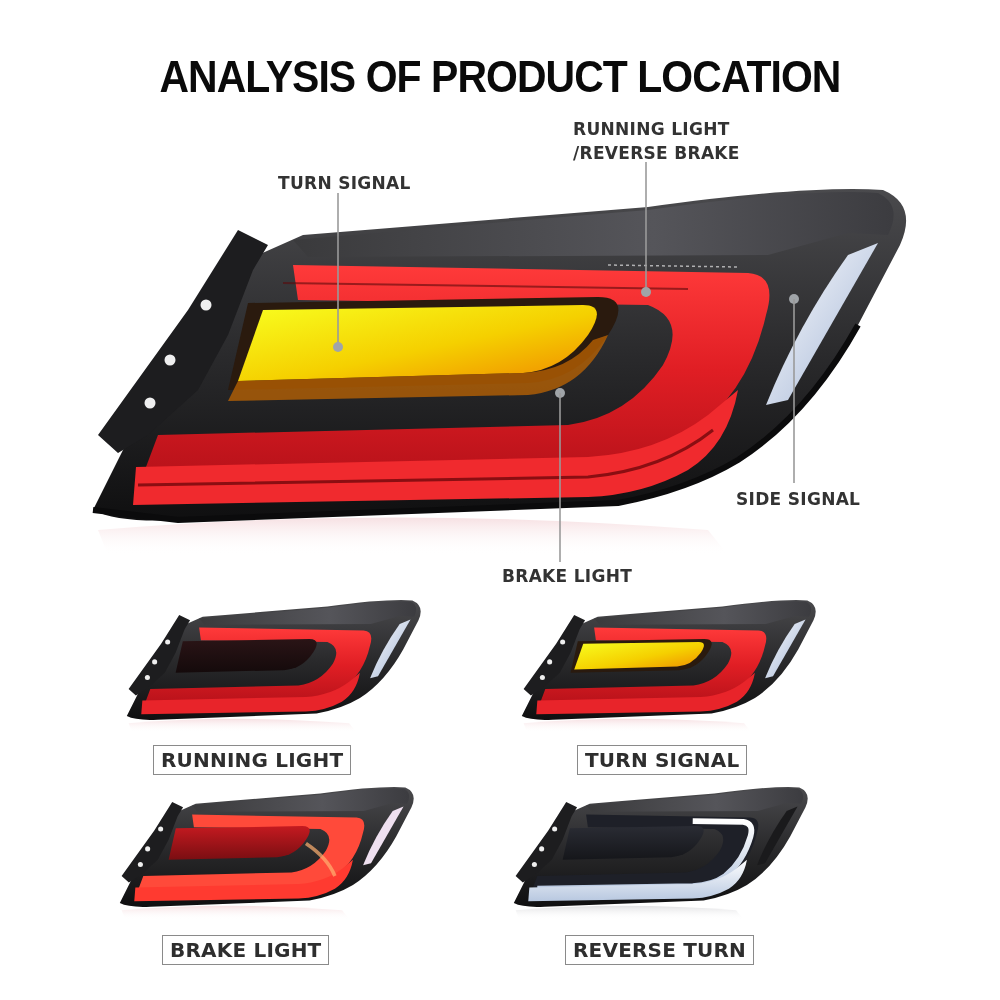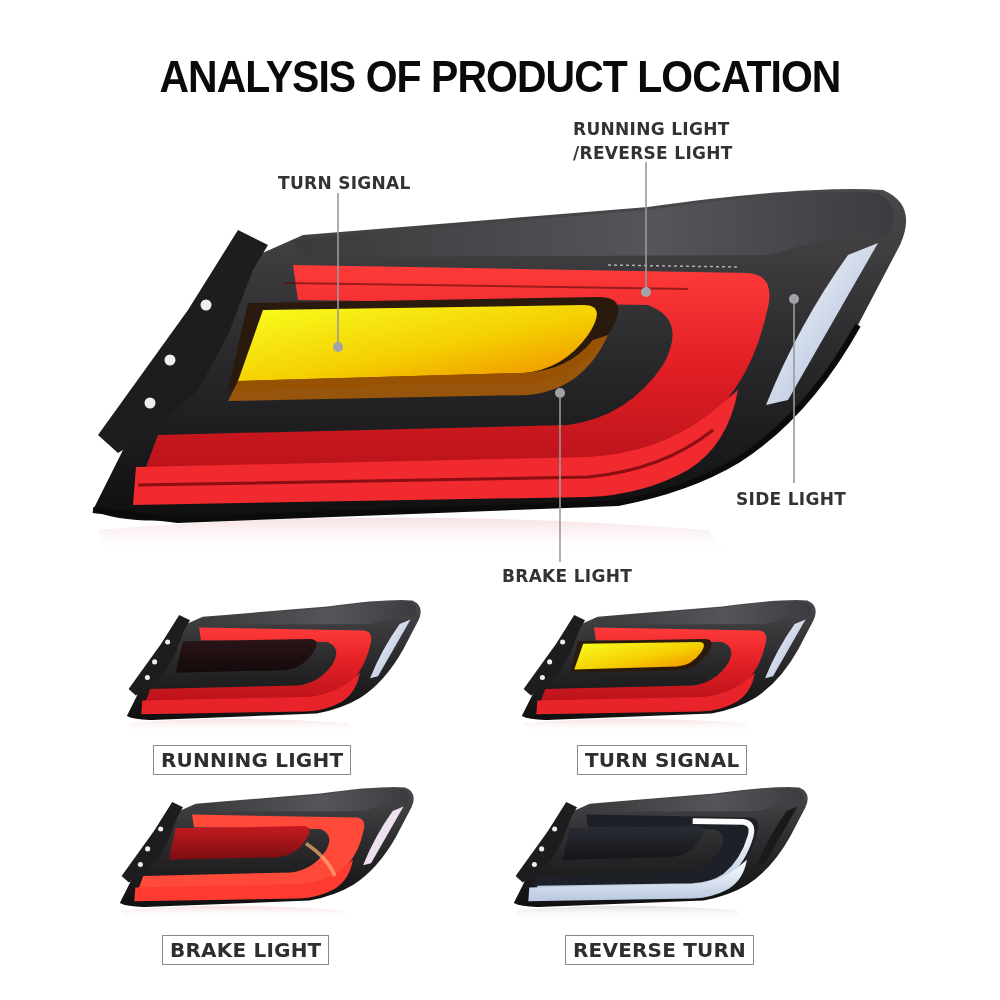--- a/index.html
+++ b/index.html
@@ -116,32 +116,32 @@
   </svg>
 
   <div class="callout" style="left:278px; top:171px;">TURN SIGNAL</div>
   <svg width="12" height="160" style="left:332px; top:193px;">
     <line x1="6" y1="0" x2="6" y2="154" stroke="#9a9a9a" stroke-width="1.6"></line>
     <circle cx="6" cy="154" r="5" fill="#a0a4a8"></circle>
   </svg>
 
   <div class="callout" style="left:573px; top:117px;">
     <div>RUNNING LIGHT</div>
-    <div>/REVERSE LIGHT</div>
+    <div>/REVERSE BRAKE</div>
   </div>
   <svg width="12" height="136" style="left:640px; top:162px;">
     <line x1="6" y1="0" x2="6" y2="130" stroke="#9a9a9a" stroke-width="1.6"></line>
     <circle cx="6" cy="130" r="5" fill="#a0a4a8"></circle>
   </svg>
 
   <svg width="12" height="190" style="left:788px; top:293px;">
     <circle cx="6" cy="6" r="5" fill="#a0a4a8"></circle>
     <line x1="6" y1="6" x2="6" y2="190" stroke="#9a9a9a" stroke-width="1.6"></line>
   </svg>
-  <div class="callout" style="left:736px; top:487px;">SIDE LIGHT</div>
+  <div class="callout" style="left:736px; top:487px;">SIDE SIGNAL</div>
 
   <svg width="12" height="175" style="left:554px; top:387px;">
     <circle cx="6" cy="6" r="5" fill="#a0a4a8"></circle>
     <line x1="6" y1="6" x2="6" y2="175" stroke="#9a9a9a" stroke-width="1.6"></line>
   </svg>
   <div class="callout" style="left:502px; top:564px;">BRAKE LIGHT</div>
 </div>
 
 <div>
   <svg width="300" height="135" style="left:125px; top:598px;" viewBox="0 0 830 370">

